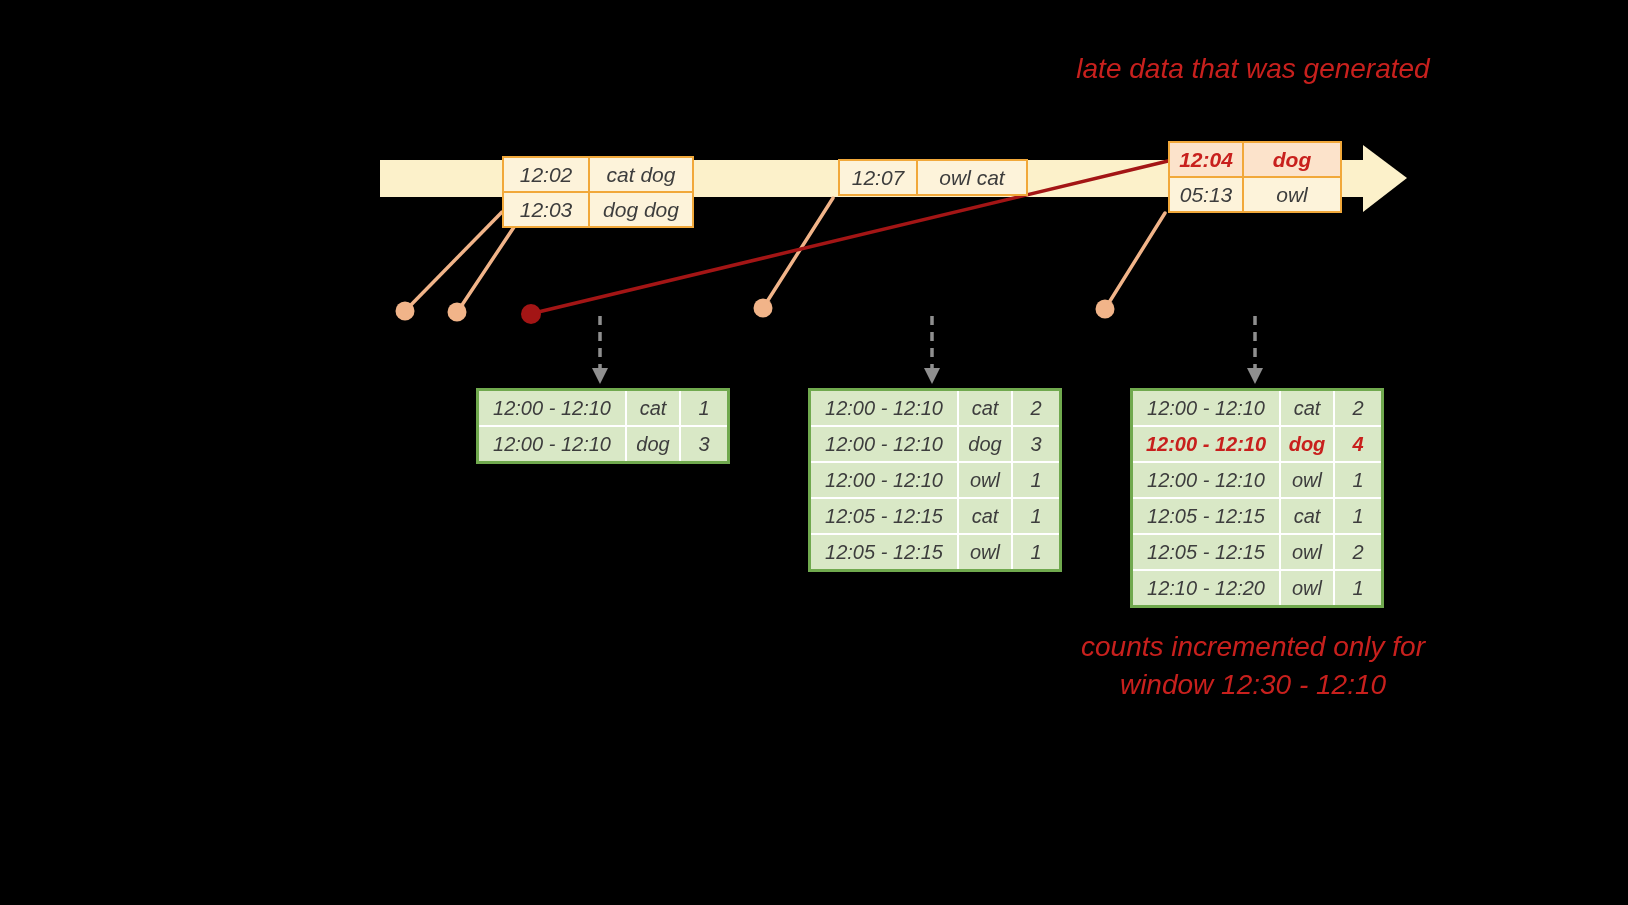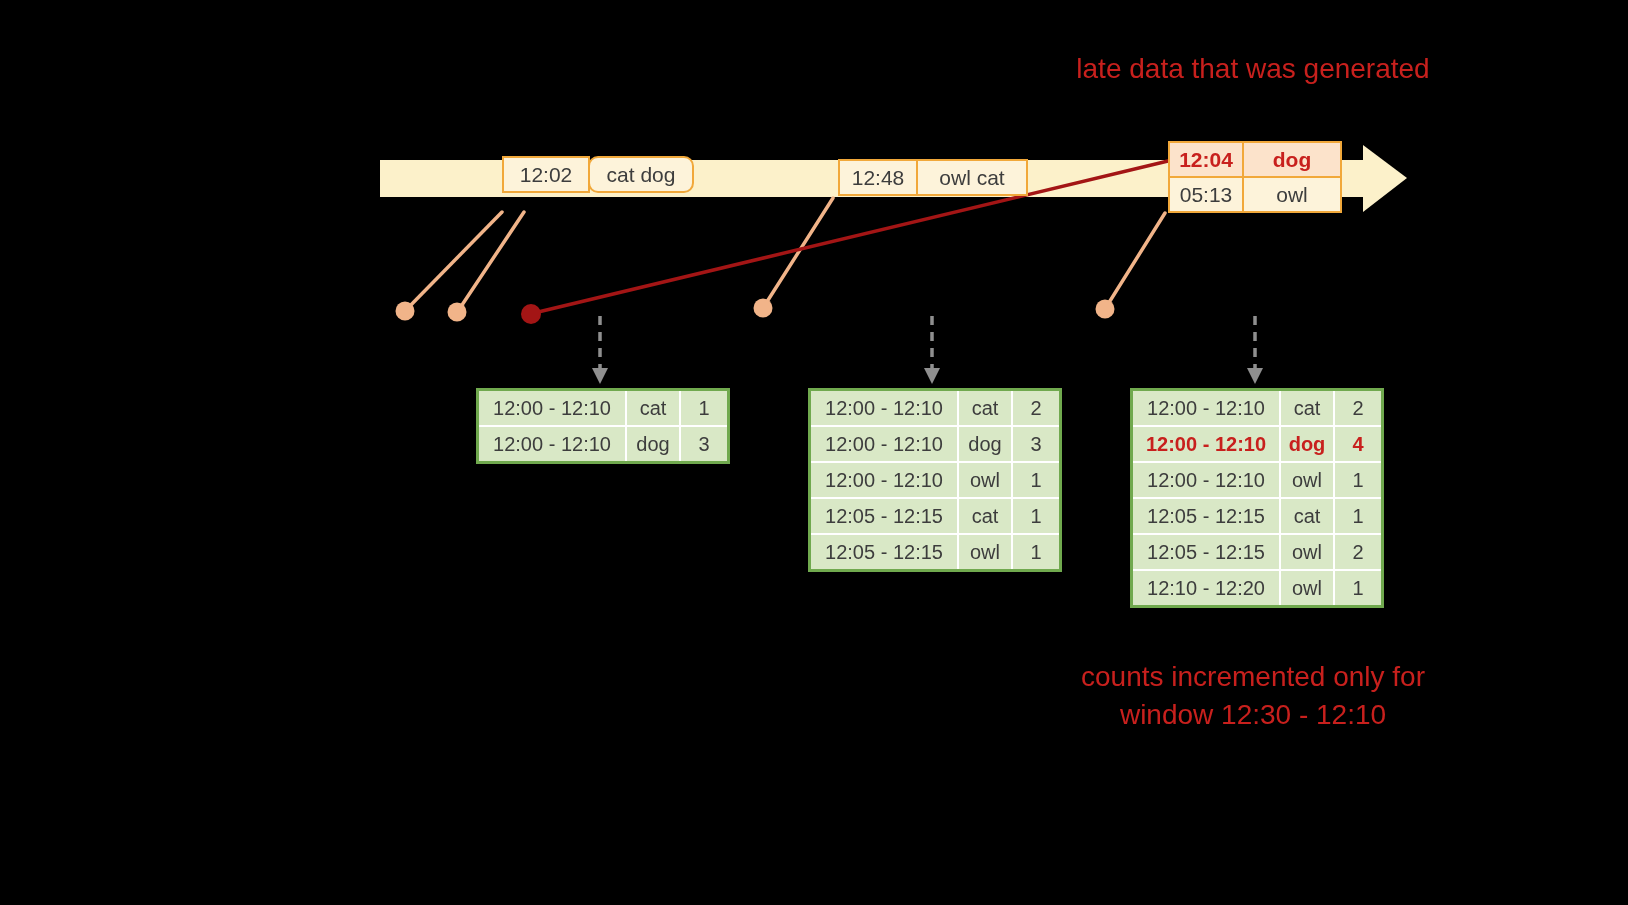--- a/index.html
+++ b/index.html
@@ -5,50 +5,51 @@
   * { margin: 0; padding: 0; box-sizing: border-box; }
   html, body { background: #000; }
   body {
     width: 1628px; height: 905px;
     font-family: "Liberation Sans", sans-serif;
     overflow: hidden;
   }
   .canvas {
     position: relative; width: 1628px; height: 905px;
     background: var(--background, #000);
+    font-style: italic;
   }
   svg.overlay { position: absolute; left: 0; top: 0; }
 
   
   .annotation {
     position: absolute;
     color: var(--red, #c8201d);
     font-size: 28px; line-height: 38px;
     text-align: center;
   }
   .annotation.top { left: 1023px; top: 50px; width: 460px; }
-  .annotation.bottom { left: 1023px; top: 658px; width: 460px; }
+  .annotation.bottom { left: 1023px; top: 628px; width: 460px; }
 
   
   .record-group { position: absolute; display: flex; flex-direction: column; }
   .record-row { display: flex; margin-top: -2px; }
   .record-row:first-child { margin-top: 0; }
   .record-row .cell {
     height: 37px;
     border: 2px solid var(--record-border, #f1a83a);
     background: var(--record-fill, #fdf3da);
     color: var(--text-dark, #3d3d3d);
     font-size: 21px;
     display: flex; align-items: center; justify-content: center;
   }
   .record-row .cell.words { margin-left: -2px; }
   .g0 { left: 502px; top: 156px; }
   .g1 { left: 838px; top: 159px; }
   .g2 { left: 1168px; top: 141px; }
-  .g0 .time { width: 88px; }  .g0 .words { width: 106px; border-radius: 10px; }
+  .g0 .time { width: 88px; }  .g0 .words { width: 106px; }
   .g1 .time { width: 80px; }  .g1 .words { width: 112px; }
   .g2 .time { width: 76px; }  .g2 .words { width: 100px; }
   .record-row.late .cell {
     background: var(--late-record-fill, #fce3cb);
     color: var(--red, #c8201d);
     font-weight: bold;
   }
 
   
   .gtable {
@@ -105,24 +106,28 @@
 
   <div class="annotation top">
     <div>late data that was generated</div>
   </div>
 
   <div class="record-group g0" id="record-group-0">
       <div class="record-row">
         <div class="cell time">12:02</div>
         <div class="cell words">cat dog</div>
       </div>
+      <div class="record-row">
+        <div class="cell time">12:03</div>
+        <div class="cell words">dog dog</div>
+      </div>
     </div>
   <div class="record-group g1" id="record-group-1">
       <div class="record-row">
-        <div class="cell time">12:48</div>
+        <div class="cell time">12:07</div>
         <div class="cell words">owl cat</div>
       </div>
     </div>
   <div class="record-group g2" id="record-group-2">
       <div class="record-row late">
         <div class="cell time">12:04</div>
         <div class="cell words">dog</div>
       </div>
       <div class="record-row">
         <div class="cell time">05:13</div>

